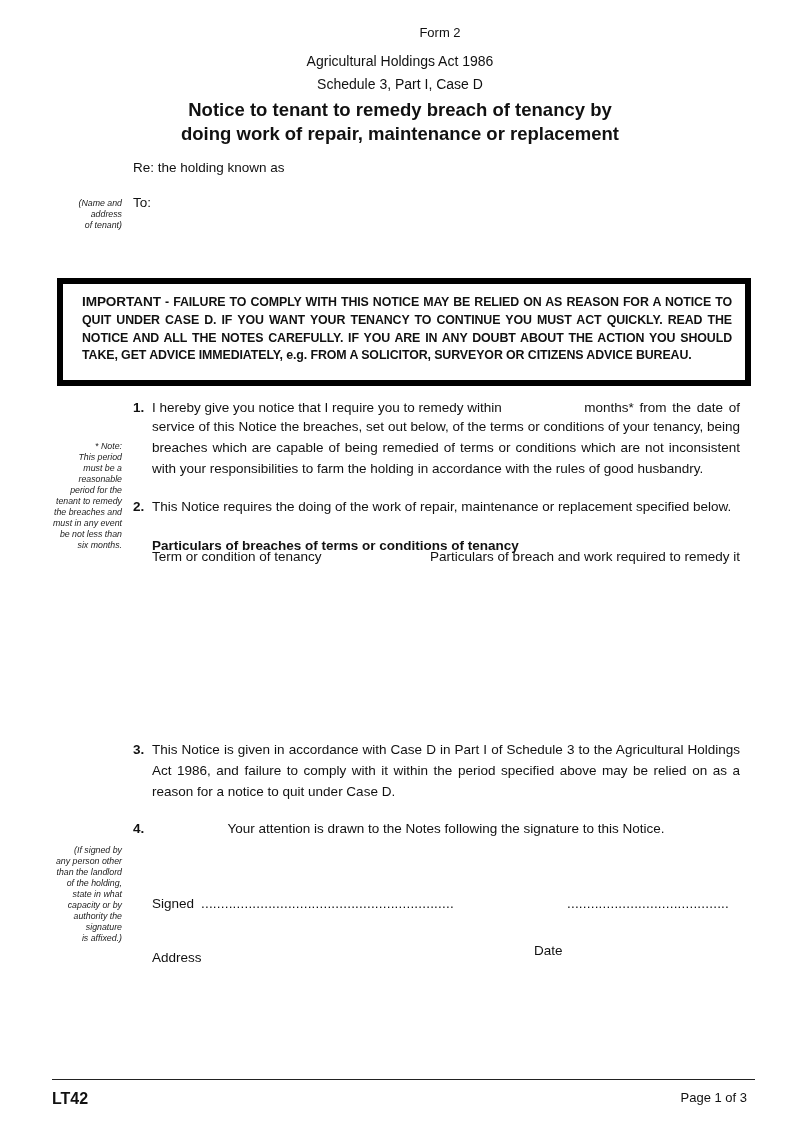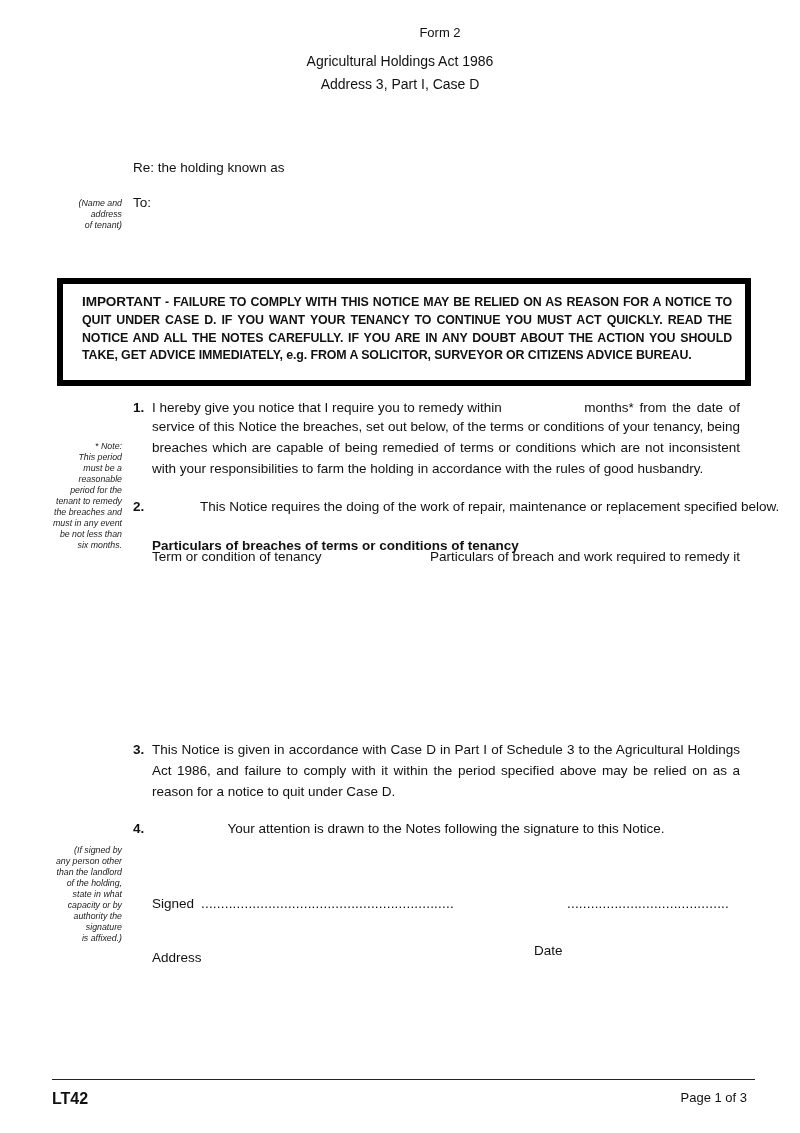--- a/index.html
+++ b/index.html
@@ -126,22 +126,24 @@
     .field-area {
       position: absolute;
       background: transparent;
     }
   </style>
 </head>
 <body>
 
 <div class="center-line form-no">Form 2</div>
 <div class="center-line act">Agricultural Holdings Act 1986</div>
-<div class="center-line schedule">Address 3, Part I, Case D</div>
+<div class="center-line schedule">Schedule 3, Part I, Case D</div>
 <div class="center-line title">
+  <div>Notice to tenant to remedy breach of tenancy by</div>
+  <div>doing work of repair, maintenance or replacement</div>
 </div>
 
 <div class="abs body-text" style="left:133px; top:160px;">Re: the holding known as</div>
 <div class="field-area" style="left:300px; top:158px; width:440px; height:20px;"></div>
 
 <div class="margin-note" style="top:198px;">
   <div>(Name and</div>
   <div>address</div>
   <div>of tenant)</div>
 </div>
@@ -165,21 +167,21 @@
   <div>six months.</div>
 </div>
 
 <div class="num" style="top:400px;">1.</div>
 <div class="para1-line" style="top:400px;">I hereby give you notice that I require you to remedy within</div>
 <div class="field-area" style="left:500px; top:398px; width:80px; height:20px;"></div>
 <div class="abs body-text" style="right:60px; top:400px; word-spacing:2px;">months* from the date of</div>
 <div class="para" style="top:416px;">service of this Notice the breaches, set out below, of the terms or conditions of your tenancy, being breaches which are capable of being remedied of terms or conditions which are not inconsistent with your responsibilities to farm the holding in accordance with the rules of good husbandry.</div>
 
 <div class="num" style="top:499px;">2.</div>
-<div class="para" style="top:496px; text-align:left;margin-left:48px;">This Notice requires the doing of the work of repair, maintenance or replacement specified below.</div>
+<div class="para" style="top:496px; text-align:left;">This Notice requires the doing of the work of repair, maintenance or replacement specified below.</div>
 
 <div class="subhead">Particulars of breaches of terms or conditions of tenancy</div>
 <div class="col-head" style="left:152px;">Term or condition of tenancy</div>
 <div class="col-head" style="right:60px;">Particulars of breach and work required to remedy it</div>
 <div class="field-area" style="left:152px; top:570px; width:270px; height:160px;"></div>
 <div class="field-area" style="left:432px; top:570px; width:308px; height:160px;"></div>
 
 <div class="num" style="top:742px;">3.</div>
 <div class="para" style="top:739px;">This Notice is given in accordance with Case D in Part I of Schedule 3 to the Agricultural Holdings Act 1986, and failure to comply with it within the period specified above may be relied on as a reason for a notice to quit under Case D.</div>
 

